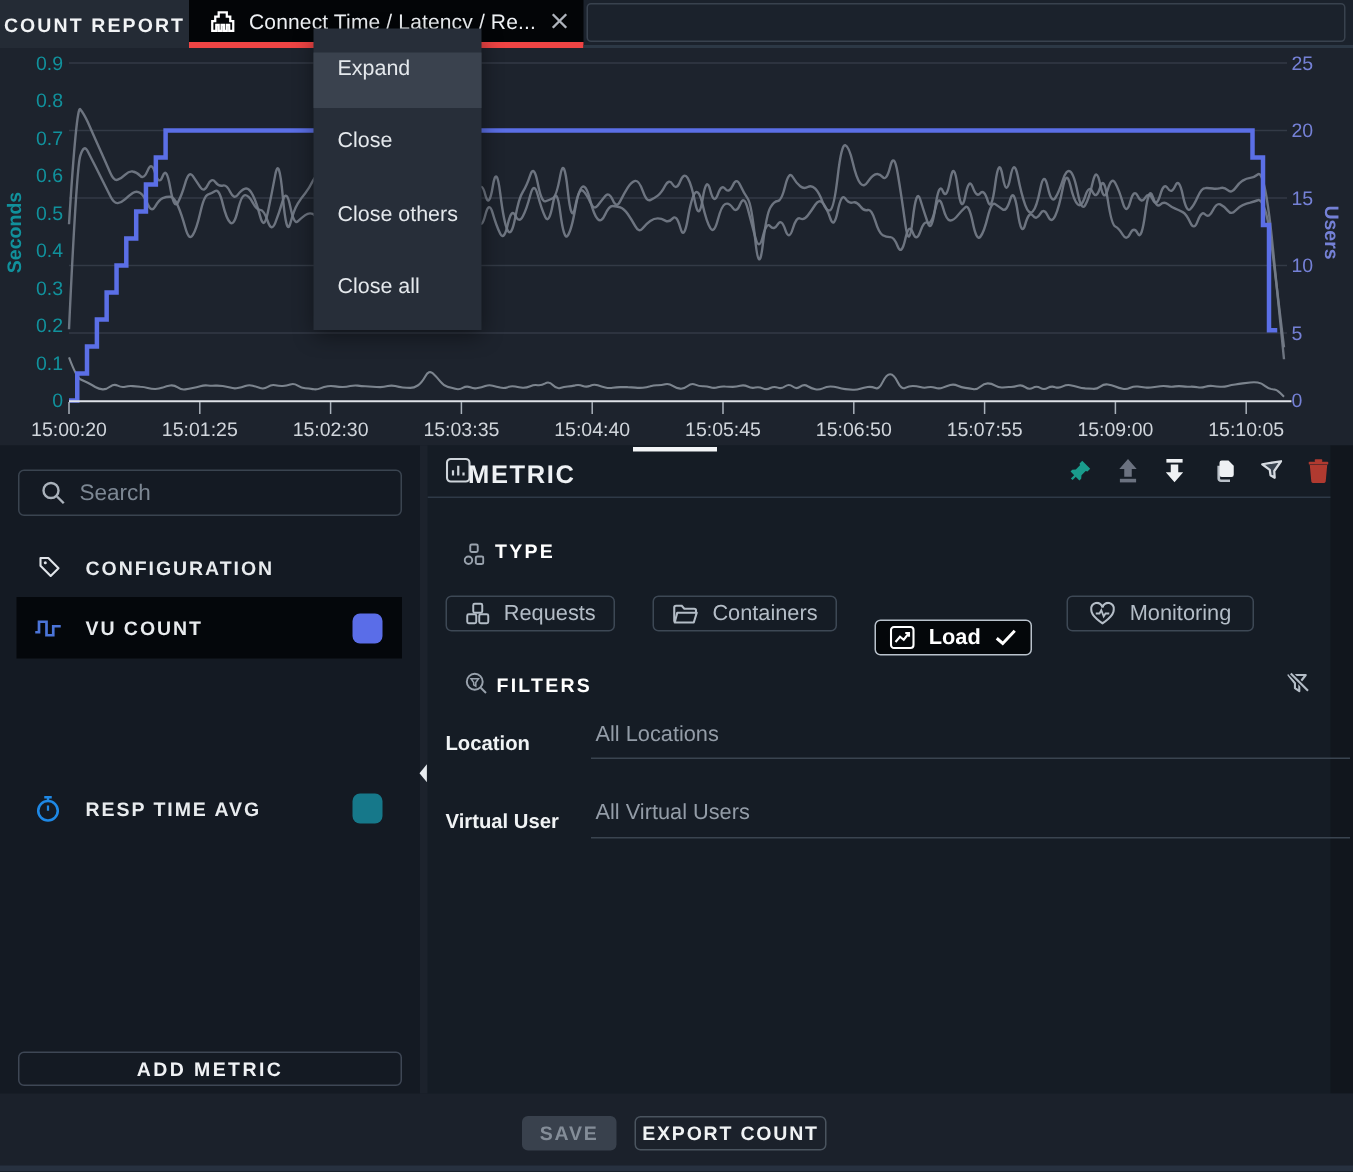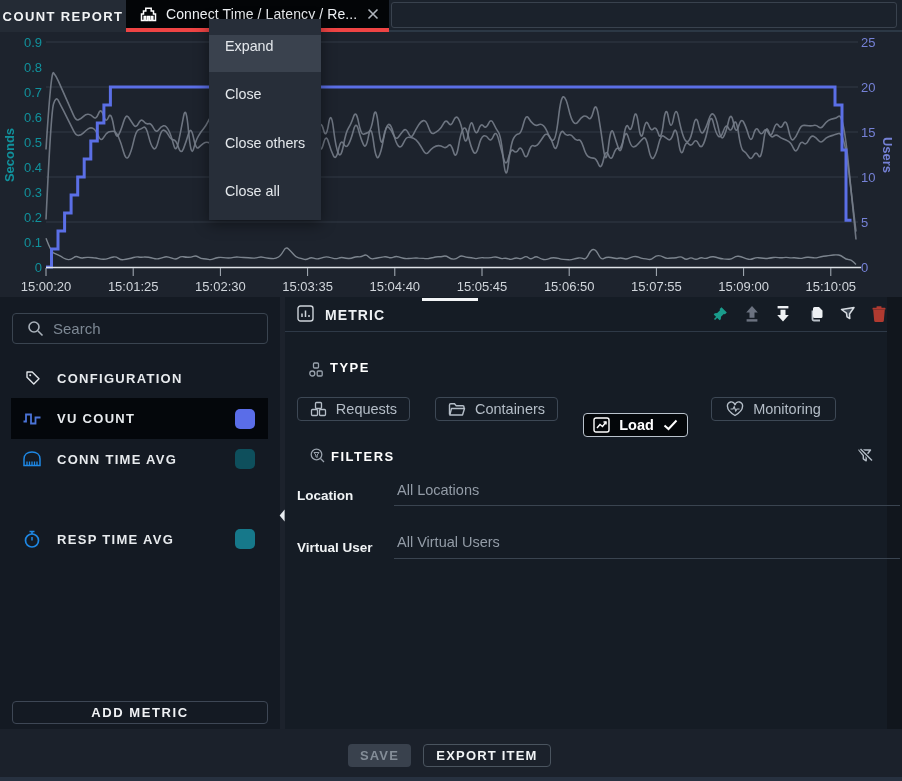--- a/index.html
+++ b/index.html
@@ -25,21 +25,21 @@
 #search span { color:#7d8894; font-size:15px; margin-left:9px; }
 .lrow { position:absolute; left:0; width:283px; height:40px; display:flex; align-items:center; }
 .lrow .ic { width:20px; height:20px; margin-left:22px; flex:none; }
 .lrow .tx { color:#e8ebee; font-size:13px; font-weight:bold; letter-spacing:1.3px; margin-left:15px; }
 .lrow .sw { position:absolute; left:235px; width:20px; height:20px; border-radius:5px; }
 #addmetric { position:absolute; left:12px; top:404px; width:256px; height:23px; border:1px solid #3e4755; border-radius:4px; color:#f0f2f5; font-size:13px; font-weight:bold; letter-spacing:1.6px; display:flex; align-items:center; justify-content:center; }
 #collapser { position:absolute; left:277.5px; top:509px; width:8px; height:13px; z-index:4; }
 
 #rpanel { position:absolute; left:285px; top:297px; width:617px; height:432px; background:#151c25; }
 #rp-head { position:absolute; left:0; top:0; width:617px; height:35px; border-bottom:1px solid #2e3947; }
-#rp-head .mt { position:absolute; left:40px; top:10px; color:#eef1f4; font-size:14px; font-weight:bold; letter-spacing:1.1px; }
+#rp-head .mt { position:absolute; left:27px; top:10px; color:#eef1f4; font-size:17px; font-weight:bold; letter-spacing:1.1px; }
 .hic { position:absolute; top:8px; width:18px; height:18px; }
 #scrollthumb { position:absolute; left:422px; top:298px; width:56px; height:2.5px; background:#f2f4f6; z-index:6; }
 .seclabel { position:absolute; color:#ffffff; font-size:13px; font-weight:bold; letter-spacing:1.5px; }
 .tbtn { position:absolute; top:100px; height:24px; border:1px solid #3d4855; border-radius:4px; color:#b4bdc7; font-size:14.5px; display:flex; align-items:center; justify-content:center; gap:9px; }
 .tbtn.sel { background:#04070a; border-color:#b9c2cc; color:#fff; font-weight:bold;margin-top:16px; }
 .flabel { position:absolute; color:#f0f3f5; font-size:13.5px; font-weight:bold; }
 .fvalue { position:absolute; color:#939ca7; font-size:14.5px; }
 .fline { position:absolute; left:109px; width:506px; height:1px; background:#3a4450; }
 
 #botbar { position:absolute; left:0; top:729px; width:902px; height:52px; background:#1b212b; }
@@ -161,28 +161,20 @@
     <div class="tx" style="margin-left:16px">CONFIGURATION</div>
   </div>
   <div style="position:absolute; left:11px; top:101px; width:257px; height:41px; background:#04070b"></div>
   <div class="lrow" style="top:101px; height:41px">
     <svg class="ic" viewBox="0 0 20 20" fill="none" stroke="#4b74d8" stroke-width="1.8">
           <path d="M1.5 12.5 H4 V5.5 H9 V14.5 H13.5 V8.5 H18.5"></path>
         </svg>
     <div class="tx">VU COUNT</div>
     <div class="sw" style="background:#5a6de8"></div>
   </div>
-  <div class="lrow" style="top:142px">
-    <svg class="ic" viewBox="0 0 20 20" fill="none" stroke="#1e88e5" stroke-width="1.5">
-          <path d="M2 16.5 V10 C2 5.5 5.5 3 10 3 C14.5 3 18 5.5 18 10 V16.5 Z"></path>
-          <path d="M5 16 V12.5 M7.5 16 V12.5 M10 16 V12.5 M12.5 16 V12.5 M15 16 V12.5" stroke-width="1.3"></path>
-        </svg>
-    <div class="tx">CONN TIME AVG</div>
-    <div class="sw" style="background:#0e4f5c"></div>
-  </div>
   <div class="lrow" style="top:222px">
     <svg class="ic" viewBox="0 0 20 20" fill="none" stroke="#1e88e5" stroke-width="1.7">
           <circle cx="10" cy="11.5" r="6.5"></circle>
           <path d="M10 5 V2.5 M7.5 2.5 H12.5" stroke-width="1.6"></path>
           <path d="M10 11.5 V8" stroke-width="1.5"></path>
         </svg>
     <div class="tx">RESP TIME AVG</div>
     <div class="sw" style="background:#16788a"></div>
   </div>
   <div id="addmetric">ADD METRIC</div>
@@ -290,17 +282,17 @@
 
   <div class="flabel" style="left:12px; top:243px">Virtual User</div>
   <div class="fvalue" style="left:112px; top:237px">All Virtual Users</div>
   <div class="fline" style="top:261px"></div>
 </div>
 <div id="scrollthumb"></div>
 <div style="position:absolute; left:280px; top:297px; width:5px; height:432px; background:#1c222c"></div>
 
 <div id="botbar">
   <div id="save">SAVE</div>
-  <div id="export">EXPORT ITEM</div>
+  <div id="export">EXPORT COUNT</div>
   <div class="strip"></div>
 </div>
 
 </div>
 
 </body></html>

